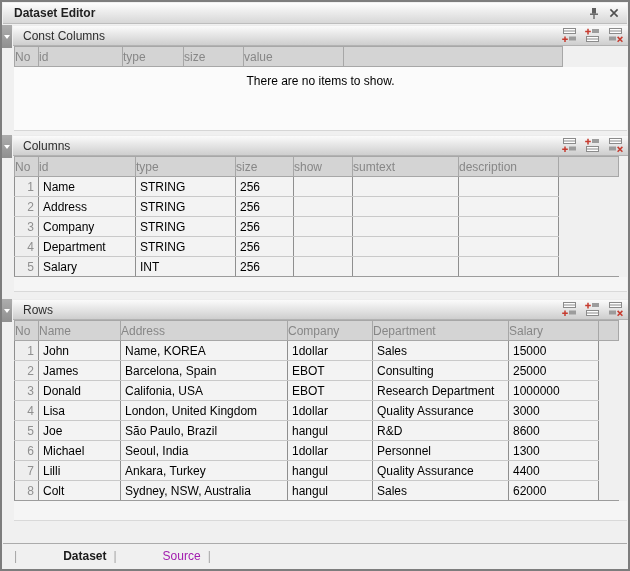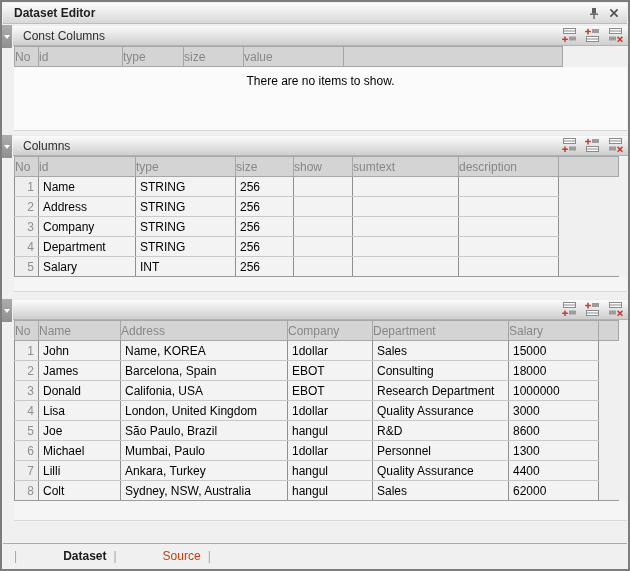--- a/index.html
+++ b/index.html
@@ -72,21 +72,21 @@
   .gap4{height:4px;} .gap7{height:7px;}
   
   .footer{
     position:absolute;left:1px;right:1px;bottom:1px;height:25px;
     border-top:1px solid #ababab;background:#f0f0f0;
     display:flex;align-items:center;padding-left:4px;
   }
   .vsep{color:#a5a5a5;margin:0 7px;}
   .tab{cursor:pointer;margin-left:39px;}
   .tab-active{font-weight:bold;color:#1a1a1a;}
-  .tab-inactive{color:#c2410c;}
+  .tab-inactive{color:#a21caf;}
 </style>
 </head>
 <body>
 
 <div class="window">
 
   <div class="titlebar">
     <span class="title">Dataset Editor</span>
     <span class="tb-icons">
       <span class="tb-btn">
@@ -272,20 +272,21 @@
     <div class="table-after after-columns"></div>
   </div>
 
   <div class="gap7"></div>
 
   <div class="section">
     <div class="collapse-strip">
       <span class="tri"></span>
     </div>
     <div class="sec-bar">
+      <span class="sec-title">Rows</span>
       <span class="toolbar">
         <span class="tool-btn">
           <svg width="17" height="15" viewBox="0 0 17 15">
             <rect x="2.5" y="0.5" width="12" height="5" fill="#fdfdfd" stroke="#8b8b8b"></rect>
             <line x1="2.5" y1="3" x2="14.5" y2="3" stroke="#8b8b8b"></line>
             <rect x="8" y="8.5" width="7" height="4" fill="#9c9c9c"></rect>
             <path d="M4 8.4 V14 M1.2 11.2 H6.8" stroke="#c63b2f" stroke-width="1.5" fill="none"></path>
           </svg>
         </span>
         <span class="tool-btn">
@@ -334,21 +335,21 @@
         <td>Sales</td>
         <td>15000</td>
         <td class="filler"></td>
       </tr>
       <tr>
         <td class="no">2</td>
         <td>James</td>
         <td>Barcelona, Spain</td>
         <td>EBOT</td>
         <td>Consulting</td>
-        <td>18000</td>
+        <td>25000</td>
         <td class="filler"></td>
       </tr>
       <tr>
         <td class="no">3</td>
         <td>Donald</td>
         <td>Califonia, USA</td>
         <td>EBOT</td>
         <td>Research Department</td>
         <td>1000000</td>
         <td class="filler"></td>
@@ -367,21 +368,21 @@
         <td>Joe</td>
         <td>São Paulo, Brazil</td>
         <td>hangul</td>
         <td>R&amp;D</td>
         <td>8600</td>
         <td class="filler"></td>
       </tr>
       <tr>
         <td class="no">6</td>
         <td>Michael</td>
-        <td>Mumbai, Paulo</td>
+        <td>Seoul, India</td>
         <td>1dollar</td>
         <td>Personnel</td>
         <td>1300</td>
         <td class="filler"></td>
       </tr>
       <tr>
         <td class="no">7</td>
         <td>Lilli</td>
         <td>Ankara, Turkey</td>
         <td>hangul</td>

